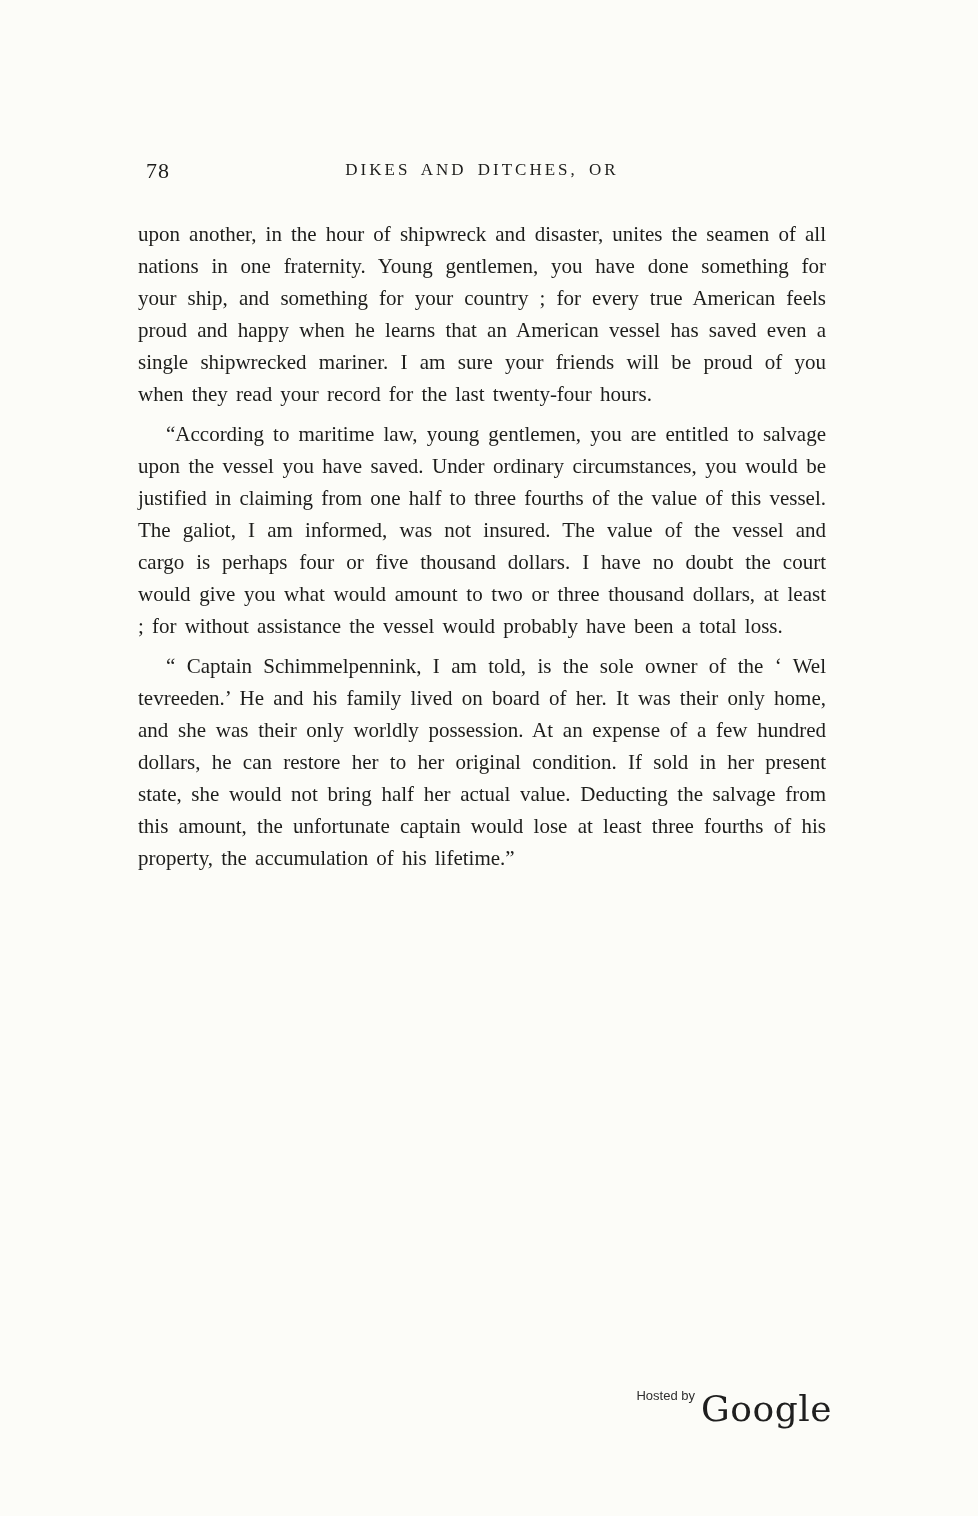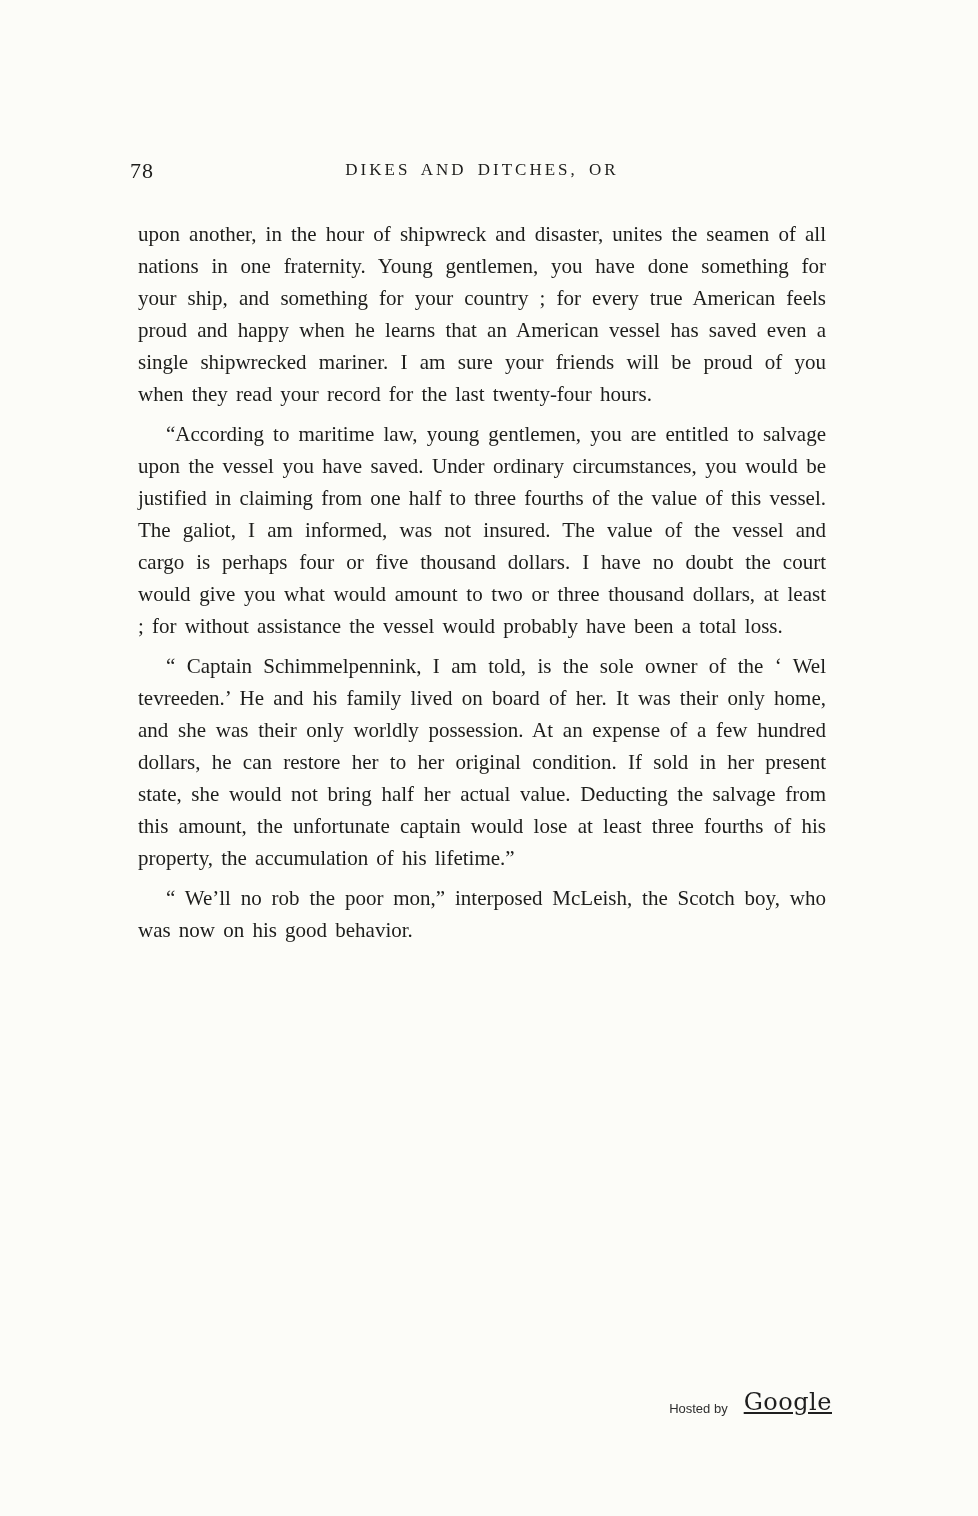--- a/index.html
+++ b/index.html
@@ -21,21 +21,21 @@
     top: 158px;
     width: 704px;
   }
   .header-row {
     position: relative;
     height: 32px;
     margin-bottom: 28px;
   }
   .page-number {
     position: absolute;
-    left: 0;
+    left: 16px;
     top: 0;
     font-size: 22px;
     letter-spacing: 1px;
   }
   .running-header {
     display: block;
     text-align: center;
     font-size: 17px;
     font-weight: 400;
     letter-spacing: 3px;
@@ -52,51 +52,49 @@
     margin: 8px;
   }
   .para.indent {
     text-indent: 28px;
   }
   .watermark {
     position: absolute;
     right: 146px;
     top: 1388px;
     display: flex;
-    align-items: flex-end;
-    gap: 16px;
+    align-items: flex-start;
+    gap: 6px;
   }
   .hosted-by {
     font-family: "Liberation Sans", sans-serif;
     font-size: 13px;
     color: #2e2e2e;
   }
   .google-logo {
     font-family: "DejaVu Serif", serif;
-    font-size: 24px;
+    font-size: 36px;
     color: #1f1f1f;
     letter-spacing: 0.5px;
-    text-decoration: underline;
   }
 </style>
 </head>
 <body>
 
 <div class="page">
 
   <div class="header-row">
     <span class="page-number">78</span>
     <span class="running-header">DIKES AND DITCHES, OR</span>
   </div>
 
   <div class="body-text">
     <p class="para">upon another, in the hour of shipwreck and disaster, unites the seamen of all nations in one fraternity. Young gentlemen, you have done something for your ship, and something for your country ; for every true American feels proud and happy when he learns that an American vessel has saved even a single shipwrecked mariner. I am sure your friends will be proud of you when they read your record for the last twenty-four hours.</p>
     <p class="para indent">“According to maritime law, young gentlemen, you are entitled to salvage upon the vessel you have saved. Under ordinary circumstances, you would be justified in claiming from one half to three fourths of the value of this vessel. The galiot, I am informed, was not insured. The value of the vessel and cargo is perhaps four or five thousand dollars. I have no doubt the court would give you what would amount to two or three thousand dollars, at least ; for without assistance the vessel would probably have been a total loss.</p>
     <p class="para indent">“ Captain Schimmelpennink, I am told, is the sole owner of the ‘ Wel tevreeden.’ He and his family lived on board of her. It was their only home, and she was their only worldly possession. At an expense of a few hundred dollars, he can restore her to her original condition. If sold in her present state, she would not bring half her actual value. Deducting the salvage from this amount, the unfortunate captain would lose at least three fourths of his property, the accumulation of his lifetime.”</p>
-    <p class="para indent">“ We’ll no rob the poor mon,” interposed McLeish, the Scotch boy, who was now on his good behavior.</p>
   </div>
 
 </div>
 
 <div class="watermark">
   <span class="hosted-by">Hosted by</span>
   <span class="google-logo">Google</span>
 </div>
 
 </body></html>

